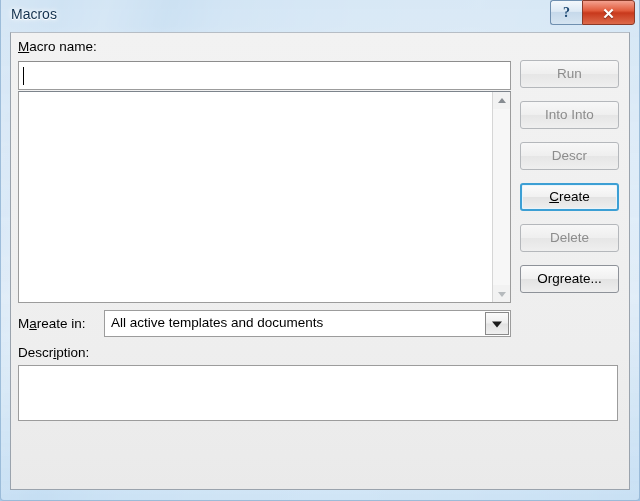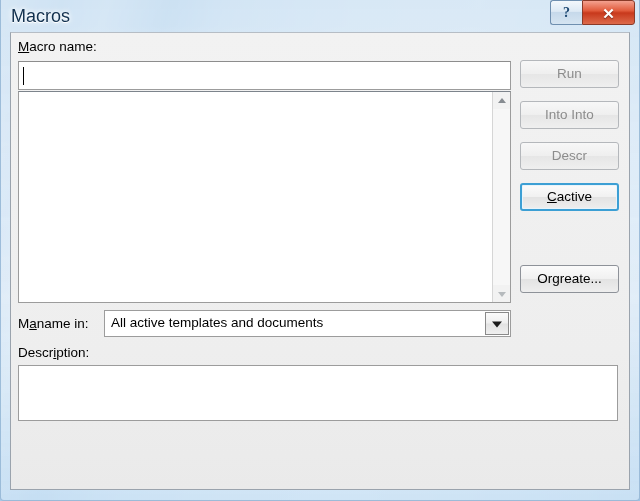--- a/index.html
+++ b/index.html
@@ -75,21 +75,21 @@
   #titlebar {
     position: absolute;
     left: 0; top: 0;
     width: 640px;
     height: 38px;
   }
   #title-text {
     position: absolute;
     left: 11px;
     top: 12px;
-    font-size: 18px;
+    font-size: 14px;
     color: #12314f;
     text-shadow: 0 0 4px #ffffff, 0 0 7px #ffffff, 0 1px 0 #ffffff;
     white-space: nowrap;
   }
 
   
   #caption-buttons {
     position: absolute;
     right: 5px;
     top: 6px;
@@ -373,42 +373,43 @@
           <div class="sb-btn sb-up">
             <span class="sb-arrow"></span>
           </div>
           <div id="sb-track"></div>
           <div class="sb-btn sb-down">
             <span class="sb-arrow"></span>
           </div>
         </div>
       </div>
 
-      <div class="lbl" id="macros-in-label"><span>M</span><u>a</u><span>name in:</span></div>
+      <div class="lbl" id="macros-in-label"><span>M</span><u>a</u><span>reate in:</span></div>
 
       <div id="macros-in-combo">
         <span id="combo-text">All active templates and documents</span>
         <div id="combo-button">
           <span class="tri"></span>
         </div>
       </div>
 
       <div class="lbl" id="description-label"><span>Descr</span><u>i</u><span>ption:</span></div>
 
       <div id="description-box">
         <span style="position:absolute;left:5px;top:4px;font-size:13.5px;"></span>
       </div>
 
       <div class="dlg-btn disabled" id="btn-run"><span>Run</span></div>
 
       <div class="dlg-btn disabled" id="btn-step-into"><span>Into Into</span></div>
 
       <div class="dlg-btn disabled" id="btn-edit"><span>Descr</span></div>
 
-      <div class="dlg-btn focused" id="btn-create"><u>C</u><span>active</span></div>
-
+      <div class="dlg-btn focused" id="btn-create"><u>C</u><span>reate</span></div>
+
+      <div class="dlg-btn disabled" id="btn-delete"><span>Delete</span></div>
 
       <div class="dlg-btn" id="btn-organizer"><span>Or</span><u>g</u><span>reate...</span></div>
 
 
     </div>
   </div>
 </div>
 
 </body></html>

